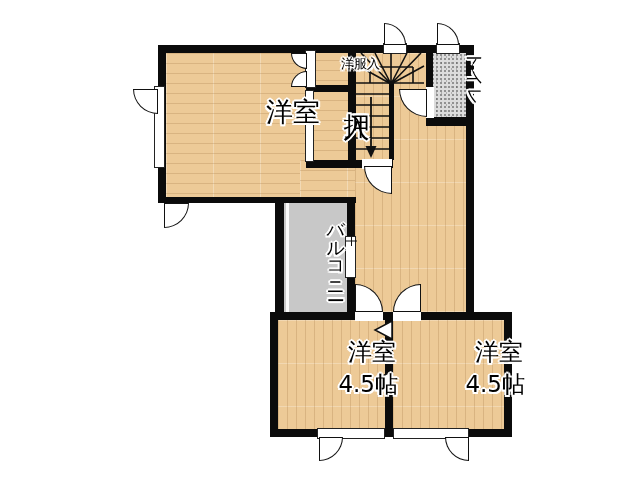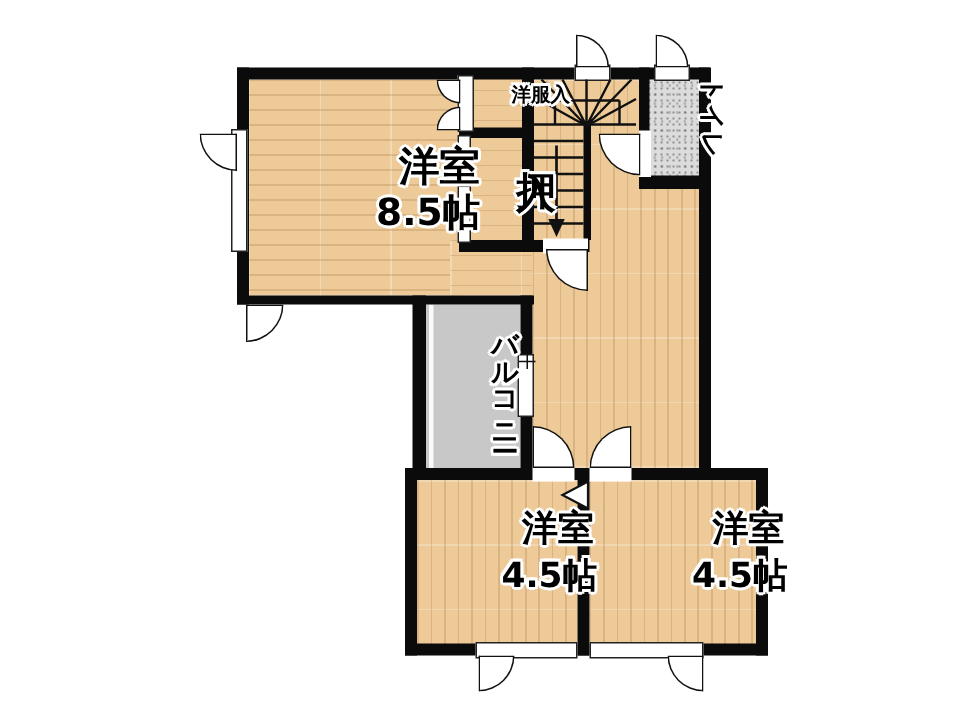--- a/index.html
+++ b/index.html
@@ -21,21 +21,21 @@
       radial-gradient(circle, rgba(50,50,50,0.45) 0.7px, transparent 1px),
       radial-gradient(circle, rgba(90,90,90,0.35) 0.7px, transparent 1px);
     background-size:4px 4px,5px 6px;background-position:0 0,2px 3px;}
   .win{position:absolute;background:#fff;border:1.2px solid #222;box-sizing:border-box;}
   .gap{position:absolute;background:#fff;}
   .arc{position:absolute;background:#fff;border:1.6px solid #111;box-sizing:border-box;}
   .rtl{border-radius:100% 0 0 0;}
   .rtr{border-radius:0 100% 0 0;}
   .rbr{border-radius:0 0 100% 0;}
   .rbl{border-radius:0 0 0 100%;}
-  .lbl{position:absolute;font-weight:bold;color:#000;white-space:nowrap;line-height:1.15;
+  .lbl{position:absolute;font-weight:normal;color:#000;white-space:nowrap;line-height:1.15;
     text-shadow:-2px 0 0 #fff,2px 0 0 #fff,0 -2px 0 #fff,0 2px 0 #fff,
       -1.5px -1.5px 0 #fff,1.5px -1.5px 0 #fff,-1.5px 1.5px 0 #fff,1.5px 1.5px 0 #fff;padding-left:24px;}
   .ctr{text-align:right;}
   .vert{writing-mode:vertical-rl;text-orientation:upright;}
   .side{writing-mode:vertical-rl;text-orientation:sideways;}
 </style>
 </head>
 <body>
 
 <div id="canvas">
@@ -111,21 +111,20 @@
     <g fill="#fff" stroke="#111" stroke-width="1.5">
       <polygon points="392,321 392,339 375,330"></polygon>
       <polygon points="392,371 392,389 375,380"></polygon>
     </g>
     <g stroke="#111" stroke-width="1.4">
       <path d="M305,124 H314"></path>
     </g>
   </svg>
 
   <div class="lbl ctr" style="left:196px;top:96px;width:100px;font-size:27px;">洋室</div>
-  <div class="lbl ctr" style="left:196px;top:128px;width:100px;font-size:25px;">8.5帖</div>
 
   <div class="lbl" style="left:317px;top:57px;font-size:13px;">洋服入</div>
 
   <div class="lbl vert" style="left:317px;top:93px;height:70px;font-size:26px;">押入</div>
 
   <div class="lbl side" style="left:440px;top:51px;height:66px;font-size:17px;letter-spacing:1px;">トイレ</div>
 
   <div class="lbl vert" style="left:301px;top:209px;height:102px;font-size:18px;">バルコニー</div>
 
   <div class="lbl ctr" style="left:272px;top:339px;width:100px;font-size:24px;">洋室</div>

